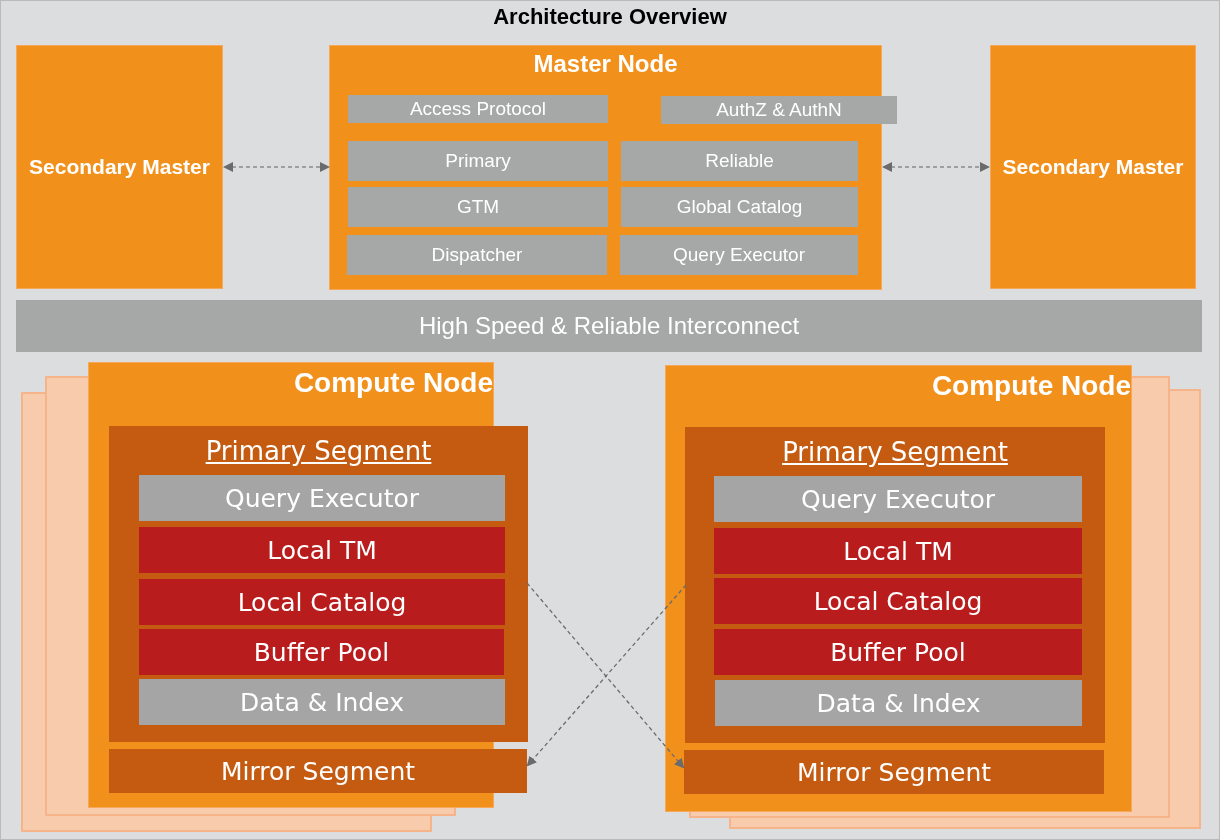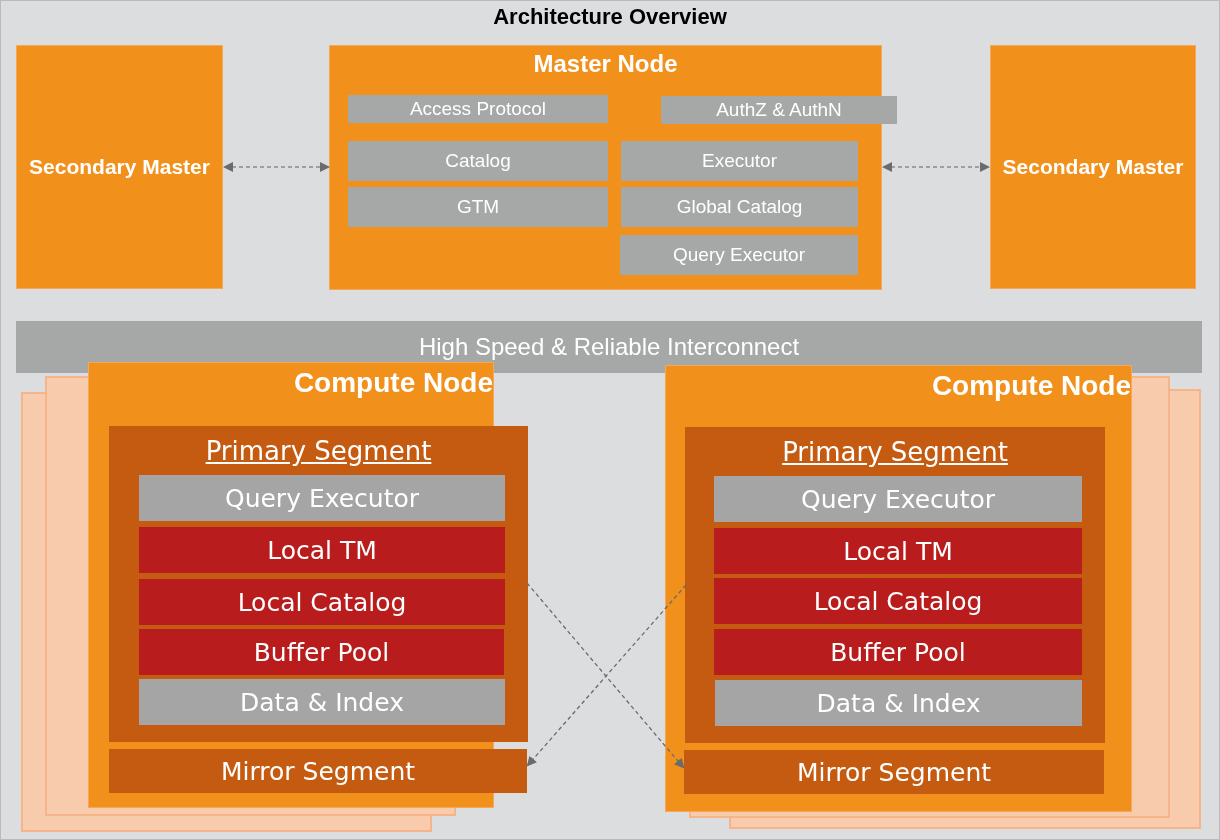--- a/index.html
+++ b/index.html
@@ -4,21 +4,21 @@
 <style>
   html, body { margin:0; padding:0; }
   body { width:1220px; height:840px; background:#dcdddf; position:relative; overflow:hidden; font-family:"Liberation Sans", sans-serif; }
   .frame { position:absolute; left:0; top:0; width:1218px; height:838px; border:1px solid #b9babc; }
   .abs { position:absolute; box-sizing:border-box; }
   .title { left:0; top:4px; width:1220px; text-align:center; font-weight:bold; font-size:22px; color:#000; }
   .orange { background:#f2901c; border:1px solid #f5a85a; }
   .sec { display:flex; align-items:center; justify-content:center; color:#fff; font-weight:bold; font-size:21px; white-space:nowrap; }
   .mn-title { left:0; top:4px; width:100%; text-align:center; color:#fff; font-weight:bold; font-size:24px; }
   .gbox { background:#a5a8a6; color:#fff; font-size:19px; display:flex; align-items:center; justify-content:center; }
-  .interconnect { left:16px; top:300px; width:1186px; height:52px; background:#a5a8a6; color:#fff; font-size:24px; display:flex; align-items:center; justify-content:center;margin-top:21px; }
+  .interconnect { left:16px; top:300px; width:1186px; height:52px; background:#a5a8a6; color:#fff; font-size:24px; display:flex; align-items:center; justify-content:center; }
   .ghost { background:#f8cbad; border:2px solid #f5b48a; }
   .cn-title { left:0; top:4px; width:100%; text-align:right; color:#fff; font-weight:bold; font-size:28px; }
   .dark { background:#c55a11; }
   .seg-title { color:#fff; font-size:26px; font-family:"DejaVu Sans", sans-serif; text-align:center;text-decoration:underline; }
   .cbox { color:#fff; font-size:25px; font-family:"DejaVu Sans", sans-serif; display:flex; align-items:center; justify-content:center; }
   .c1 { background:#a5a5a5; }
   .c2 { background:#b91c1c; }
   svg.overlay { position:absolute; left:0; top:0; width:1220px; height:840px; pointer-events:none; }
 </style>
 </head>
@@ -29,24 +29,25 @@
 <div class="abs title">Architecture Overview</div>
 
 <div class="abs orange sec" style="left:16px;top:45px;width:207px;height:244px;">
   <span>Secondary Master</span>
 </div>
 
 <div class="abs orange" style="left:329px;top:45px;width:553px;height:245px;padding-left:22px;">
   <div class="abs mn-title">Master Node</div>
   <div class="abs gbox" style="left:18px;top:49px;width:260px;height:28px;">Access Protocol</div>
   <div class="abs gbox" style="left:291px;top:50px;width:236px;height:28px;margin-left:40px;">AuthZ &amp; AuthN</div>
-  <div class="abs gbox" style="left:18px;top:95px;width:260px;height:40px;">Catalog</div>
-  <div class="abs gbox" style="left:291px;top:95px;width:237px;height:40px;">Executor</div>
+  <div class="abs gbox" style="left:18px;top:95px;width:260px;height:40px;">Primary</div>
+  <div class="abs gbox" style="left:291px;top:95px;width:237px;height:40px;">Reliable</div>
   <div class="abs gbox" style="left:291px;top:141px;width:237px;height:40px;">Global Catalog</div>
   <div class="abs gbox" style="left:18px;top:141px;width:260px;height:40px;">GTM</div>
+  <div class="abs gbox" style="left:17px;top:189px;width:260px;height:40px;">Dispatcher</div>
   <div class="abs gbox" style="left:290px;top:189px;width:238px;height:40px;">Query Executor</div>
 </div>
 
 <div class="abs orange sec" style="left:990px;top:45px;width:206px;height:244px;">
   <span>Secondary Master</span>
 </div>
 
 <div class="abs interconnect">High Speed &amp; Reliable Interconnect</div>
 
 <div class="abs ghost" style="left:21px;top:392px;width:411px;height:440px;"></div>

